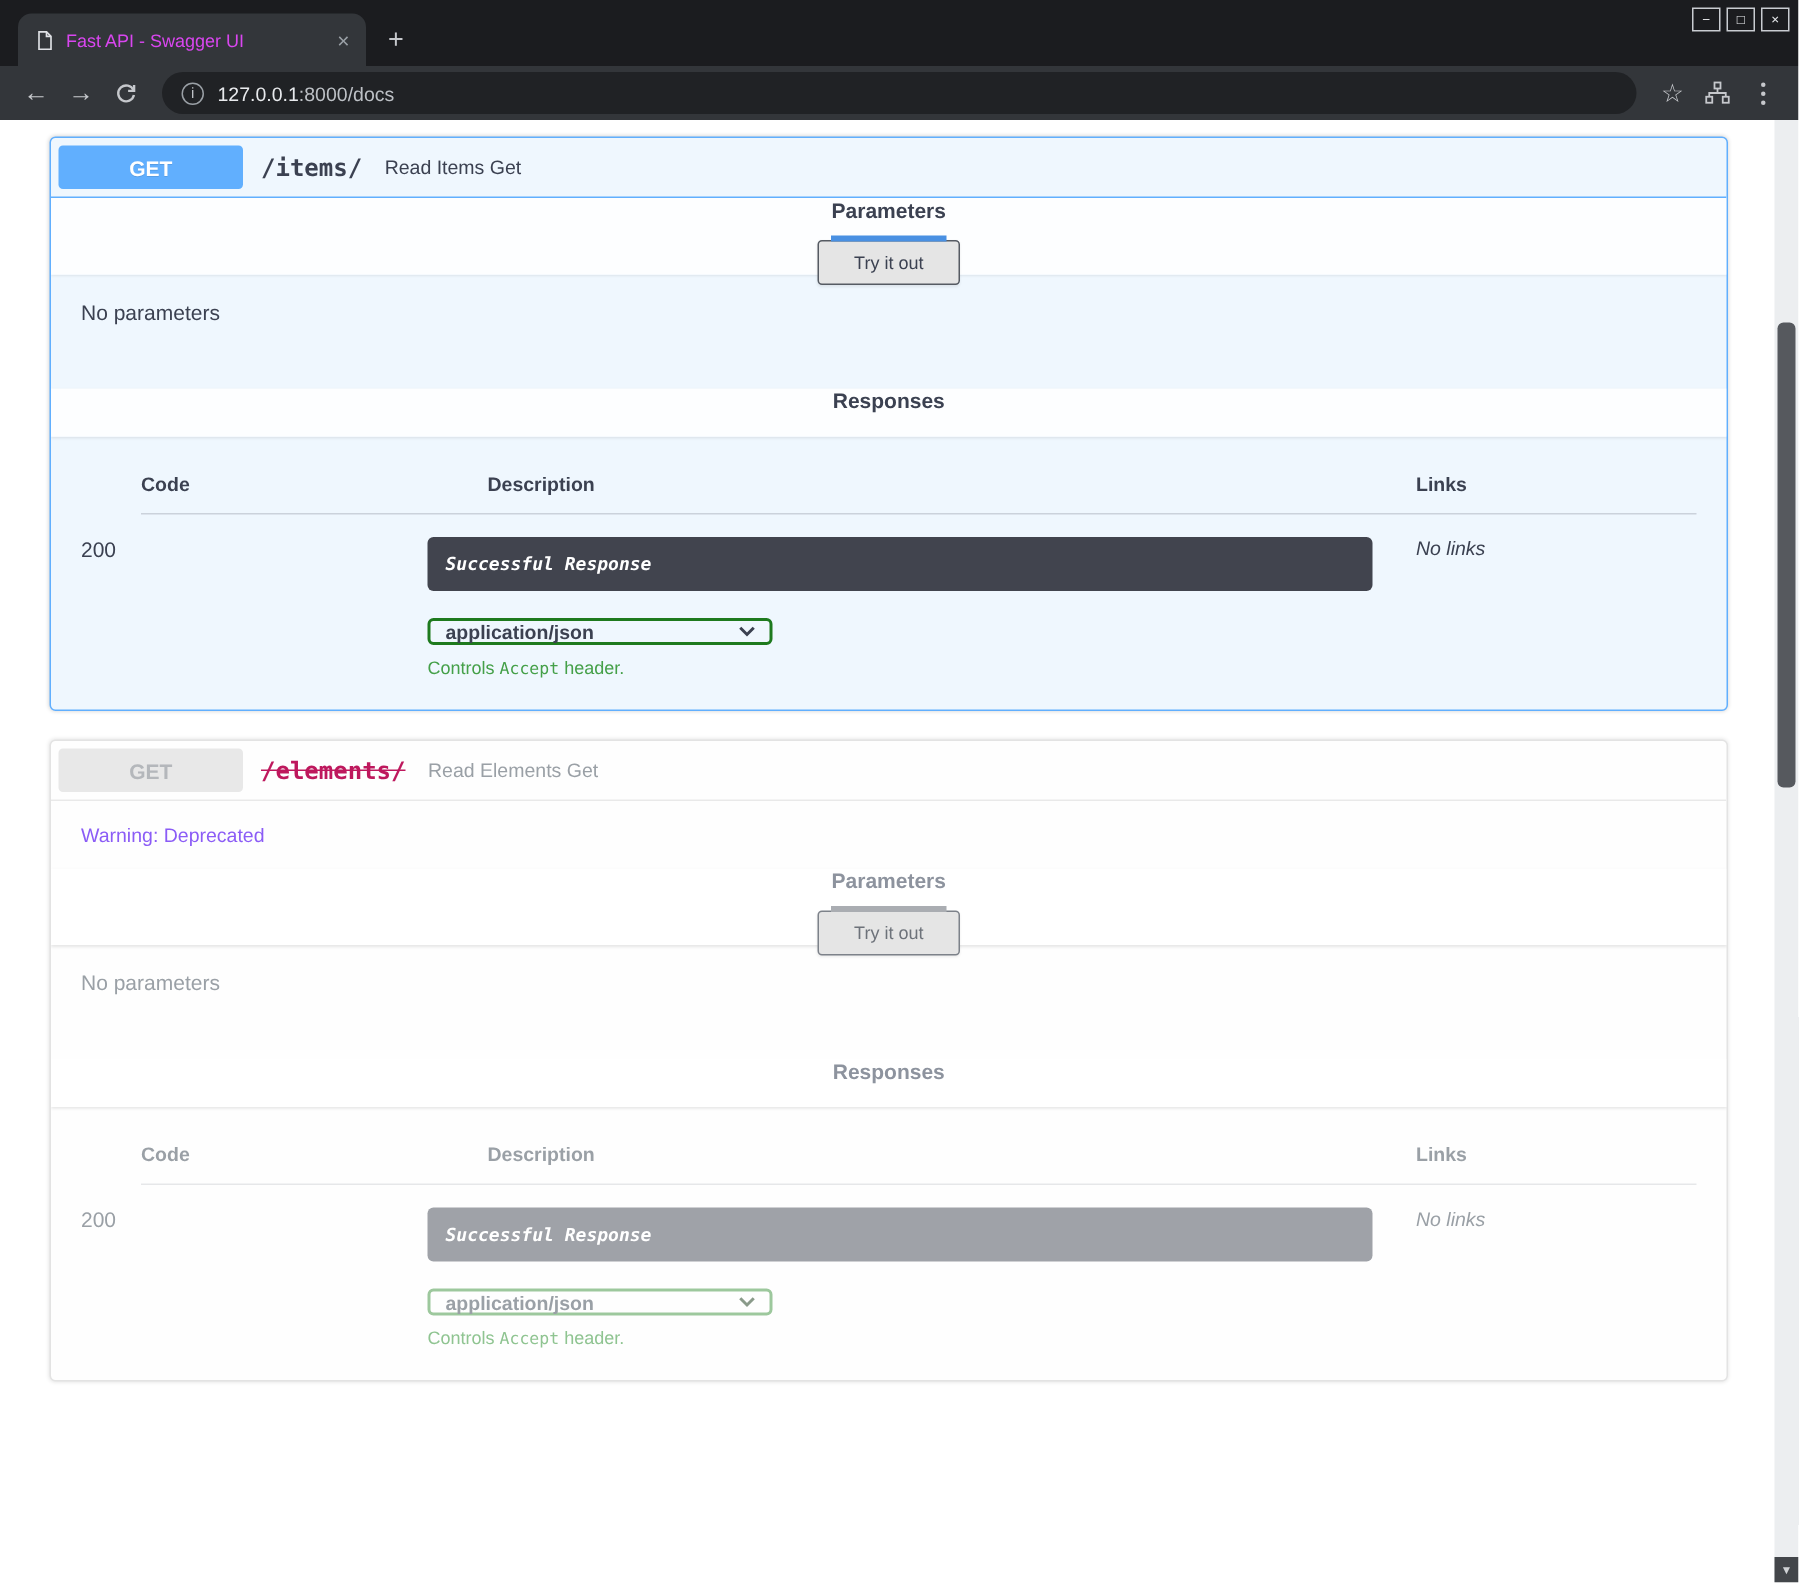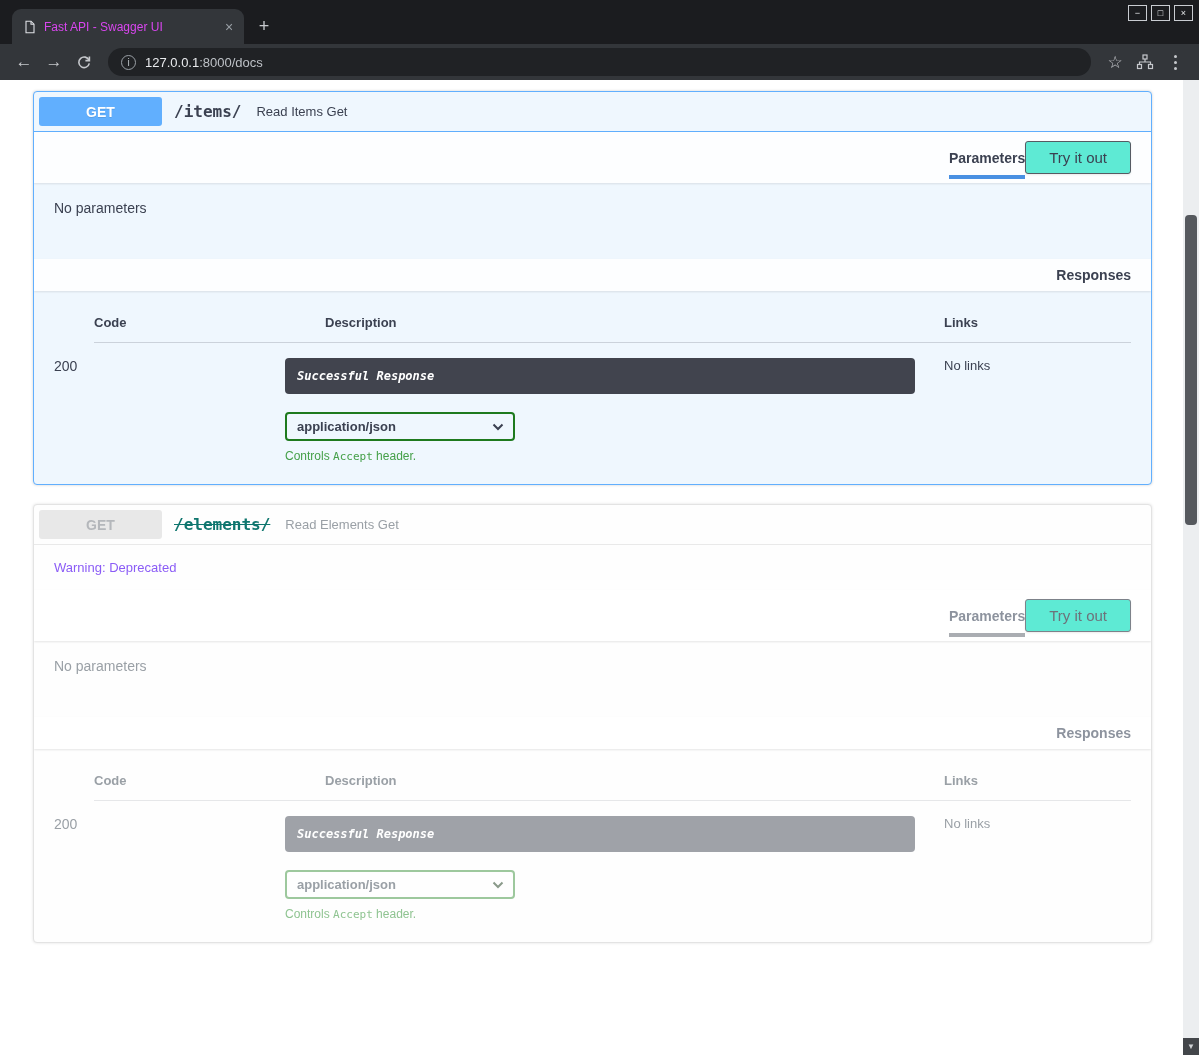--- a/index.html
+++ b/index.html
@@ -40,43 +40,43 @@
   .opblock { margin:11px 31px 0 33px; border:1px solid #61affe; border-radius:4px; box-shadow:0 0 3px rgba(0,0,0,.19); overflow:hidden; }
   .op-get { border-color:#61affe; background:#eff7fe; }
   .opblock + .opblock { margin-top:19px; }
   .opblock:last-child { margin-bottom:20px; }
 
   .opblock-summary { display:flex; align-items:center; padding:5px; border-bottom:1px solid #61affe; cursor:pointer; }
   .method-badge { width:123px; height:29px; flex-shrink:0; background:#61affe; color:#fff; font-size:14px; font-weight:700; border-radius:3px; display:flex; align-items:center; justify-content:center; text-shadow:0 1px 0 rgba(0,0,0,.1); }
   .summary-path { margin-left:12px; font-family:"DejaVu Sans Mono", monospace; font-size:16px; font-weight:700; color:#3b4151; }
   .summary-desc { margin-left:15px; font-size:13px; color:#3b4151; }
 
-  .section-header { height:51px; padding:0 20px; display:flex; align-items:center; justify-content:flex-end; background:rgba(255,255,255,.85); box-shadow:0 1px 2px rgba(0,0,0,.1); position:relative; }
+  .section-header { height:51px; padding:0 20px; display:flex; align-items:center; justify-content:flex-start; background:rgba(255,255,255,.85); box-shadow:0 1px 2px rgba(0,0,0,.1); position:relative;flex-direction:column; }
   .section-header.responses { height:32px; }
   .section-title { font-size:14px; font-weight:700; color:#3b4151; position:relative; }
   .section-title.with-tab::after { content:""; position:absolute; left:0; top:calc(100% + 9px); width:100%; height:4px; background:#4990e2; }
-  .tryout-btn { border:1px solid #565b63; background:#5eead4; color:#3b4151; font-family:"Liberation Sans",sans-serif; font-size:15px; padding:7px 23px; border-radius:3px; cursor:pointer; box-shadow:0 1px 2px rgba(0,0,0,.08); }
+  .tryout-btn { border:1px solid #565b63; background:#e5e5e5; color:#3b4151; font-family:"Liberation Sans",sans-serif; font-size:12px; padding:7px 23px; border-radius:3px; cursor:pointer; box-shadow:0 1px 2px rgba(0,0,0,.08);margin-top:12px; }
 
   .params-body { padding:17px 20px; height:76px; font-size:14px; color:#3b4151; }
 
   .responses-inner { padding:15px 20px 21px; }
   .resp-head, .resp-row { display:grid; grid-template-columns:231px 1fr 187px; }
   .resp-head { padding:9px 0 12px; border-bottom:1px solid rgba(59,65,81,.2); font-size:13px; font-weight:700; color:#3b4151;margin-left:40px; }
   .resp-row { padding-top:15px; font-size:14px; color:#3b4151; }
   .resp-desc-box { background:#41444e; color:#fff; font-family:"DejaVu Sans Mono",monospace; font-style:italic; font-weight:700; font-size:12px; padding:11px 12px; border-radius:4px; margin-right:29px; }
-  .links-text { font-size:13px; color:#3b4151; }
-  .media-select { margin-top:18px; width:230px; height:29px; border:2px solid #1e7a1e; border-radius:4px; display:flex; align-items:center; justify-content:space-between; padding:0 9px 0 10px; font-size:13px; font-weight:700; color:#3b4151; cursor:pointer; background:transparent; }
+  .links-text { font-style:italic; font-size:13px; color:#3b4151; }
+  .media-select { margin-top:18px; width:230px; height:18px; border:2px solid #1e7a1e; border-radius:4px; display:flex; align-items:center; justify-content:space-between; padding:0 9px 0 10px; font-size:13px; font-weight:700; color:#3b4151; cursor:pointer; background:transparent; }
   .accept-note { margin-top:8px; font-size:12px; color:#45a049; }
   .accept-note code { font-family:"DejaVu Sans Mono",monospace; font-size:11px; }
 
   
   .op-deprecated { border-color:#e3e3e3; background:#fefefe; box-shadow:0 0 3px rgba(0,0,0,.12); }
   .op-deprecated .opblock-summary { border-bottom-color:#e9e9e9; }
   .op-deprecated .method-badge { background:#e8e8e8; color:#b4b7bb; text-shadow:none; }
-  .op-deprecated .summary-path { color:#0f766e; text-decoration:line-through; }
+  .op-deprecated .summary-path { color:#be185d; text-decoration:line-through; }
   .op-deprecated .summary-desc { color:#9aa0a6; }
   .desc-warning-row { padding:15px 20px; font-size:13px; color:#8b5cf6; }
   .op-deprecated .section-title { color:#8d939e; }
   .op-deprecated .section-title.with-tab::after { background:#aaadb2; }
   .op-deprecated .tryout-btn { border-color:#7d828a; color:#6d727a; }
   .op-deprecated .params-body, .op-deprecated .resp-head, .op-deprecated .resp-row, .op-deprecated .links-text { color:#9aa0a6; }
   .op-deprecated .resp-head { border-bottom-color:rgba(59,65,81,.12); }
   .op-deprecated .resp-desc-box { background:#9fa2a8; }
   .op-deprecated .media-select { border-color:#9dc89d; color:#9aa0a6; }
   .op-deprecated .media-select svg polyline { stroke:#8a9a8a; }

